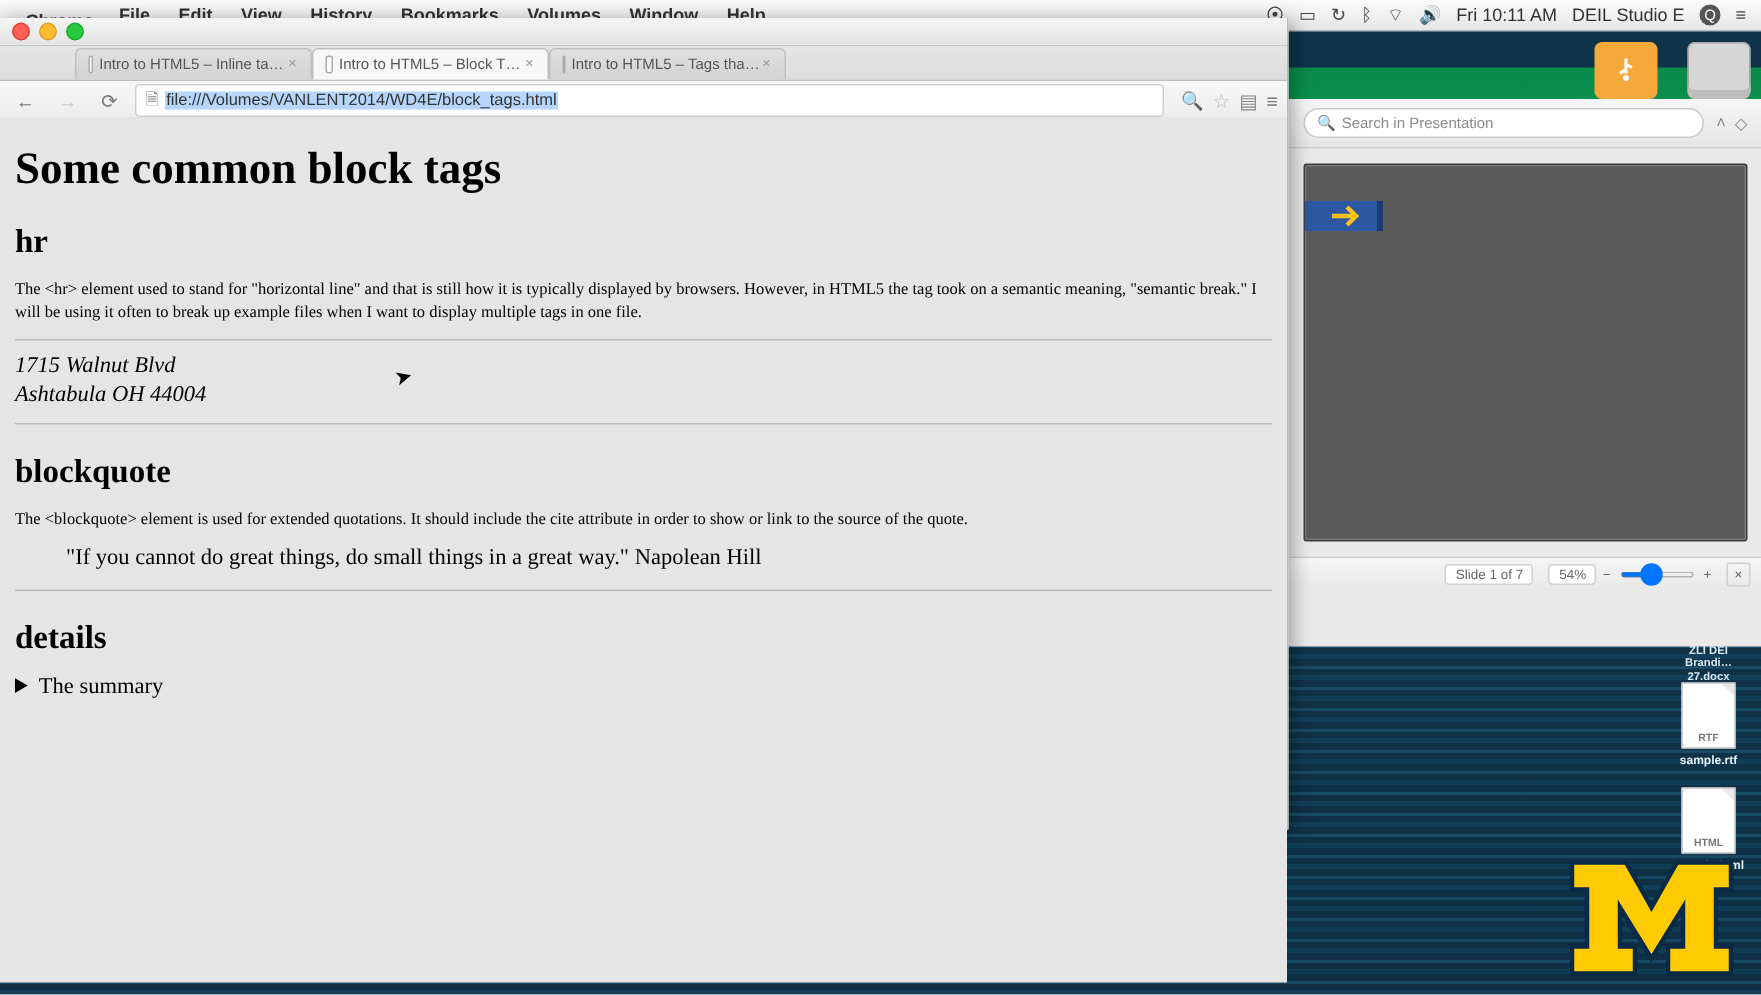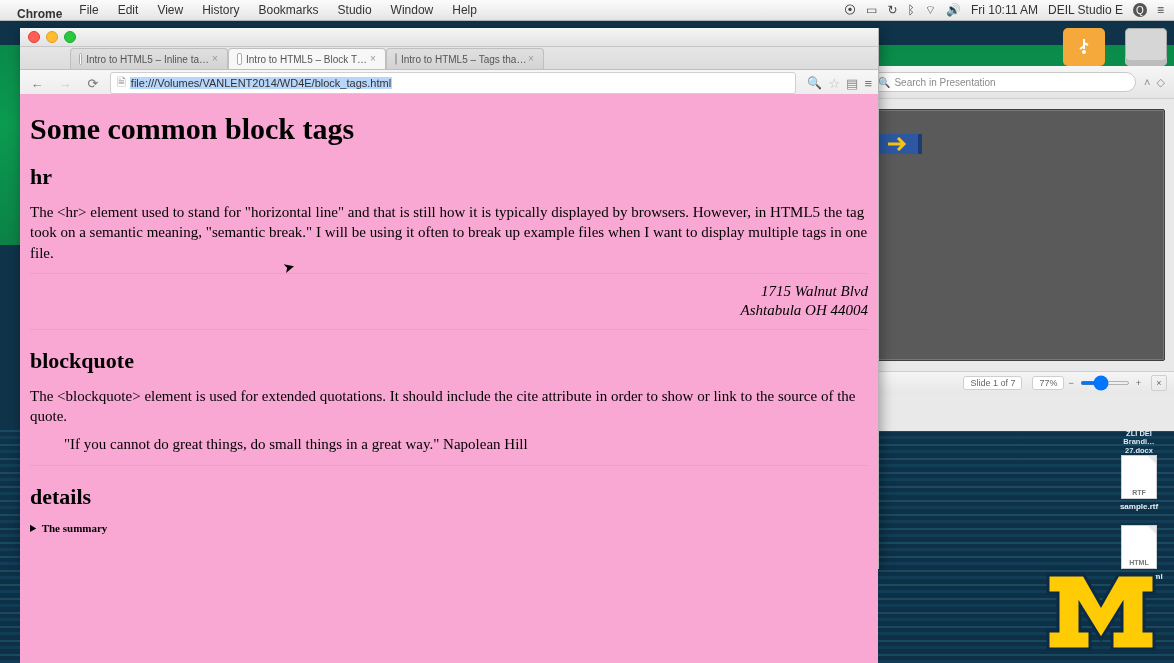--- a/index.html
+++ b/index.html
@@ -19,29 +19,29 @@
     background:linear-gradient(to bottom,#0a8a49 0%,#0b9a50 40%,#0c8245 100%);
   }
 
   
   .menubar{position:absolute;top:0;left:0;width:1174px;height:20px;
     background:linear-gradient(#fbfbfb,#e6e6e6);border-bottom:1px solid #b9b9b9;
     display:flex;align-items:center;font-size:12px;color:#333;user-select:none;}
   .menubar .left{display:flex;align-items:flex-end;gap:3px;padding-left:8px;}
   .menubar .apple{font-size:14px;line-height:14px;margin-right:6px;}
   .menubar .app{font-weight:700;margin-right:6px;}
-  .menubar .mi{padding:4px 8px;}
+  .menubar .mi{padding:4px 8px;font-weight:bold;}
   .menubar .right{margin-left:auto;display:flex;align-items:center;gap:10px;padding-right:10px;}
   .menubar .ico{font-size:12px;color:#444;}
   .menubar .q{background:#555;color:#fff;border-radius:50%;width:14px;height:14px;display:inline-flex;align-items:center;justify-content:center;font-size:10px;}
 
   
-  .chrome{position:absolute;top:28px;left:0;width:858px;height:541px;
+  .chrome{position:absolute;top:12px;left:0;width:858px;height:541px;
     background:#fff;border-right:1px solid #b7b7b7;
-    box-shadow:2px 2px 12px rgba(0,0,0,.35);margin-left:20px;}
+    box-shadow:2px 2px 12px rgba(0,0,0,.35);}
   .titlebar{height:18px;background:linear-gradient(#f5f5f5,#e3e3e3);border-bottom:1px solid #c7c7c7;
     display:flex;align-items:center;padding-left:8px;}
   .traffic{display:flex;gap:6px;}
   .traffic span{width:10px;height:10px;border-radius:50%;display:inline-block;}
   .t-red{background:#ff5f57;border:1px solid #e33e32;}
   .t-yel{background:#febc2e;border:1px solid #e0a020;}
   .t-grn{background:#28c840;border:1px solid #1aad2f;}
   .tabstrip{height:22px;background:linear-gradient(#e6e6e6,#dcdcdc);display:flex;align-items:flex-end;
     border-bottom:1px solid #bfbfbf;padding-left:50px;gap:-1px;}
   .tab{position:relative;height:20px;min-width:118px;max-width:130px;padding:0 18px 0 8px;
@@ -55,29 +55,29 @@
     display:flex;align-items:center;gap:6px;padding:0 6px;font-size:13px;color:#666;}
   .tbtn{width:22px;height:18px;display:flex;align-items:center;justify-content:center;color:#777;}
   .omrow{flex:1;display:flex;align-items:center;}
   .omni{flex:1;height:20px;background:#fff;border:1px solid #cfcfcf;border-radius:3px;
     display:flex;align-items:center;padding:0 6px;gap:4px;font-size:11px;color:#333;}
   .omni .sel{background:#b6d6fb;padding:0 1px;}
   .omni .doc{font-size:11px;color:#888;}
   .tright{display:flex;align-items:center;gap:6px;padding-left:6px;}
 
   
-  .page{position:absolute;top:66px;left:0;width:858px;height:577px;overflow:auto;background:#f9a8d4;}
+  .page{position:absolute;top:66px;left:0;width:858px;height:577px;overflow:auto;background:#e5e5e5;}
   .pagebody{padding:10px 10px 20px 10px;font-family:"Times New Roman",Times,serif;color:#000;}
   .pagebody h1{font-size:30px;margin:8px 0 12px;font-weight:700;}
   .pagebody h2{font-size:22px;margin:18px 0 12px;font-weight:700;}
-  .pagebody p{font-size:15px;line-height:1.35;margin:10px 0;}
+  .pagebody p{font-size:11px;line-height:1.35;margin:10px 0;}
   .pagebody hr{border:none;border-top:1px solid #bbb;margin:8px 0;}
-  .pagebody address{font-style:italic;font-size:15px;line-height:1.3;margin:6px 0;text-align:right;}
+  .pagebody address{font-style:italic;font-size:15px;line-height:1.3;margin:6px 0;}
   .pagebody blockquote{margin:6px 0 12px 34px;font-size:15px;}
-  .pagebody details{font-size:11px;margin:10px 0;font-weight:bold;}
+  .pagebody details{font-size:15px;margin:10px 0;}
   .pagebody summary{cursor:pointer;}
 
   
   .cursor{position:absolute;left:263px;top:231px;font-size:14px;color:#000;transform:rotate(-15deg);pointer-events:none;}
 
   
   .bgapp{position:absolute;top:66px;left:858px;width:316px;height:365px;background:#e9e9e9;
     border-left:1px solid #c8c8c8;box-shadow:inset 0 1px 0 #fff;}
   .bgapp .top{height:32px;background:linear-gradient(#f6f6f6,#e5e5e5);border-bottom:1px solid #cfcfcf;
     display:flex;align-items:center;gap:8px;padding:0 10px;}
@@ -124,21 +124,21 @@
 
   <div class="menubar">
     <div class="left">
       <span class="apple"></span>
       <span class="app">Chrome</span>
       <span class="mi">File</span>
       <span class="mi">Edit</span>
       <span class="mi">View</span>
       <span class="mi">History</span>
       <span class="mi">Bookmarks</span>
-      <span class="mi">Studio</span>
+      <span class="mi">Volumes</span>
       <span class="mi">Window</span>
       <span class="mi">Help</span>
     </div>
     <div class="right">
       <span class="ico">⦿</span>
       <span class="ico">▭</span>
       <span class="ico">↻</span>
       <span class="ico">ᛒ</span>
       <span class="ico">⌔</span>
       <span class="ico">🔊</span>
@@ -163,21 +163,21 @@
     <div class="slide">
       <div class="arrow">
         <svg width="26" height="14">
             <path d="M0 7 L16 7 M10 1 L16 7 L10 13" stroke="#f7c319" stroke-width="3" fill="none"></path>
           </svg>
       </div>
     </div>
     <div class="bottom">
       <span class="pill">Slide 1 of 7</span>
       <div class="zoom">
-        <span class="pill">77%</span>
+        <span class="pill">54%</span>
         <span>−</span>
         <input type="range" min="0" max="100" value="40" style="">
         <span>+</span>
       </div>
       <span class="xb">×</span>
     </div>
   </div>
 
   <div class="drive usb">
     <div class="box">

